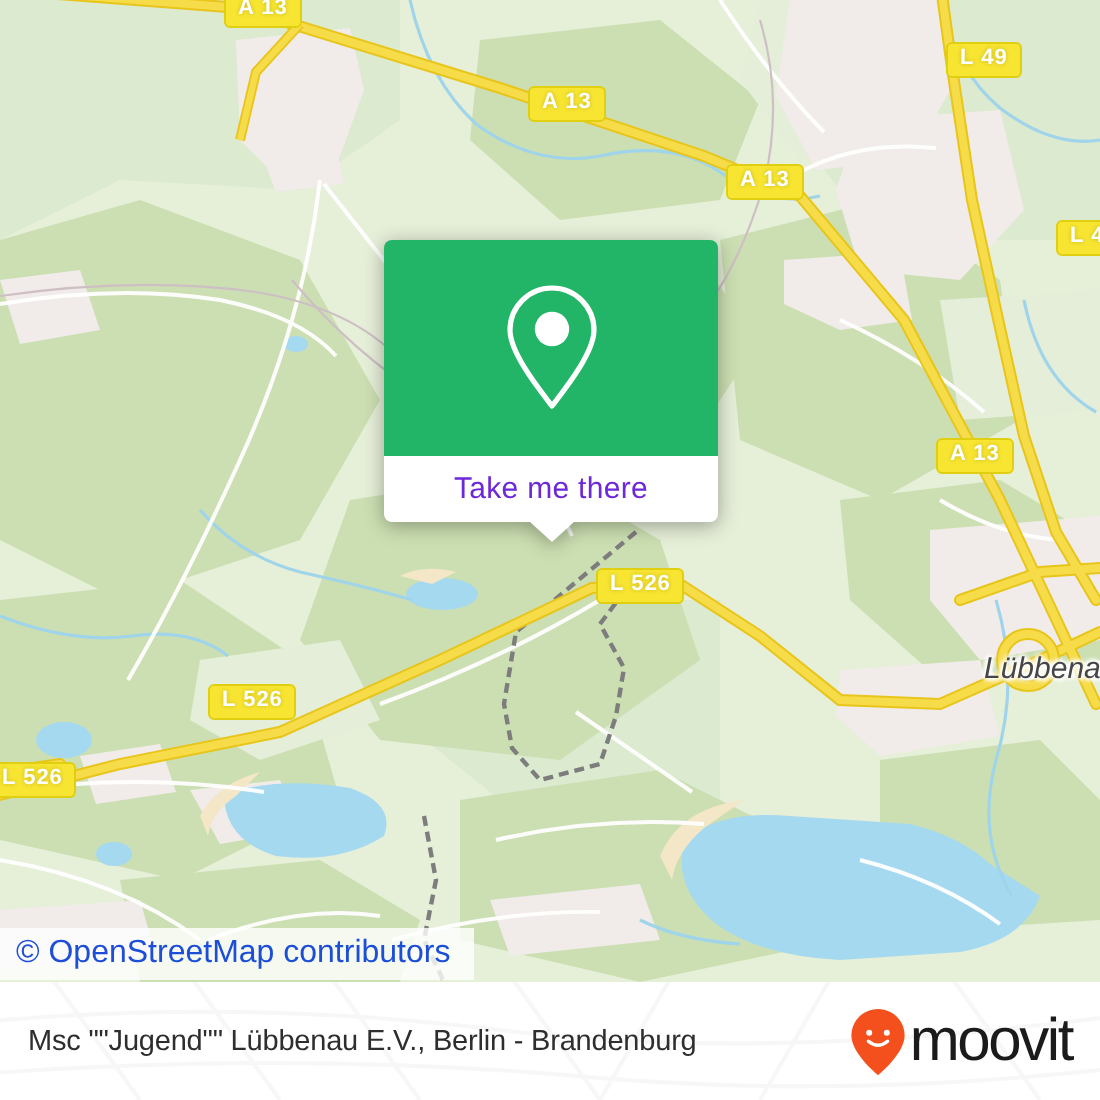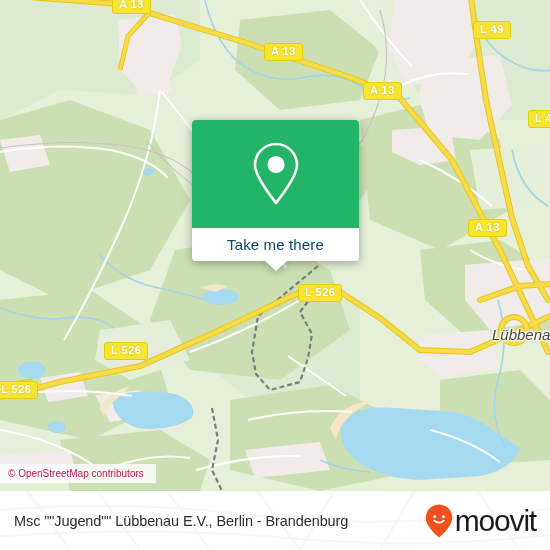--- a/index.html
+++ b/index.html
@@ -55,36 +55,36 @@
     display:flex; align-items:center; justify-content:center;
   }
   #callout-foot{
     background:#ffffff;
     border-radius:0 0 4px 4px;
     height:33px;
     display:flex; align-items:center; justify-content:center;
     position:relative;
   }
   #callout-foot-label{
-    font-size:15px; color:#0c4a6e; letter-spacing:.15px;
+    font-size:15px; color:#6d28d9; letter-spacing:.15px;
   }
   #callout-tail{
     position:absolute; left:50%; margin-left:-11px; bottom:-10px;
     width:0; height:0;
     border-left:11px solid transparent;
     border-right:11px solid transparent;
     border-top:10px solid #ffffff;
   }
 
   
   #osm-attrib{
     position:absolute; left:0; top:464px;
     background:rgba(255,255,255,.80);
     padding:4px 12px 4px 8px;
-    font-size:10px; color:#be185d;
+    font-size:16px; color:#1d4ed8;
     white-space:nowrap;
   }
 
   
   #footer{
     position:absolute; left:0; top:491px; width:550px; height:59px;
     background:#ffffff;
     display:flex; align-items:center; justify-content:space-between;
     padding:0 14px 0 14px;
     overflow:hidden;

